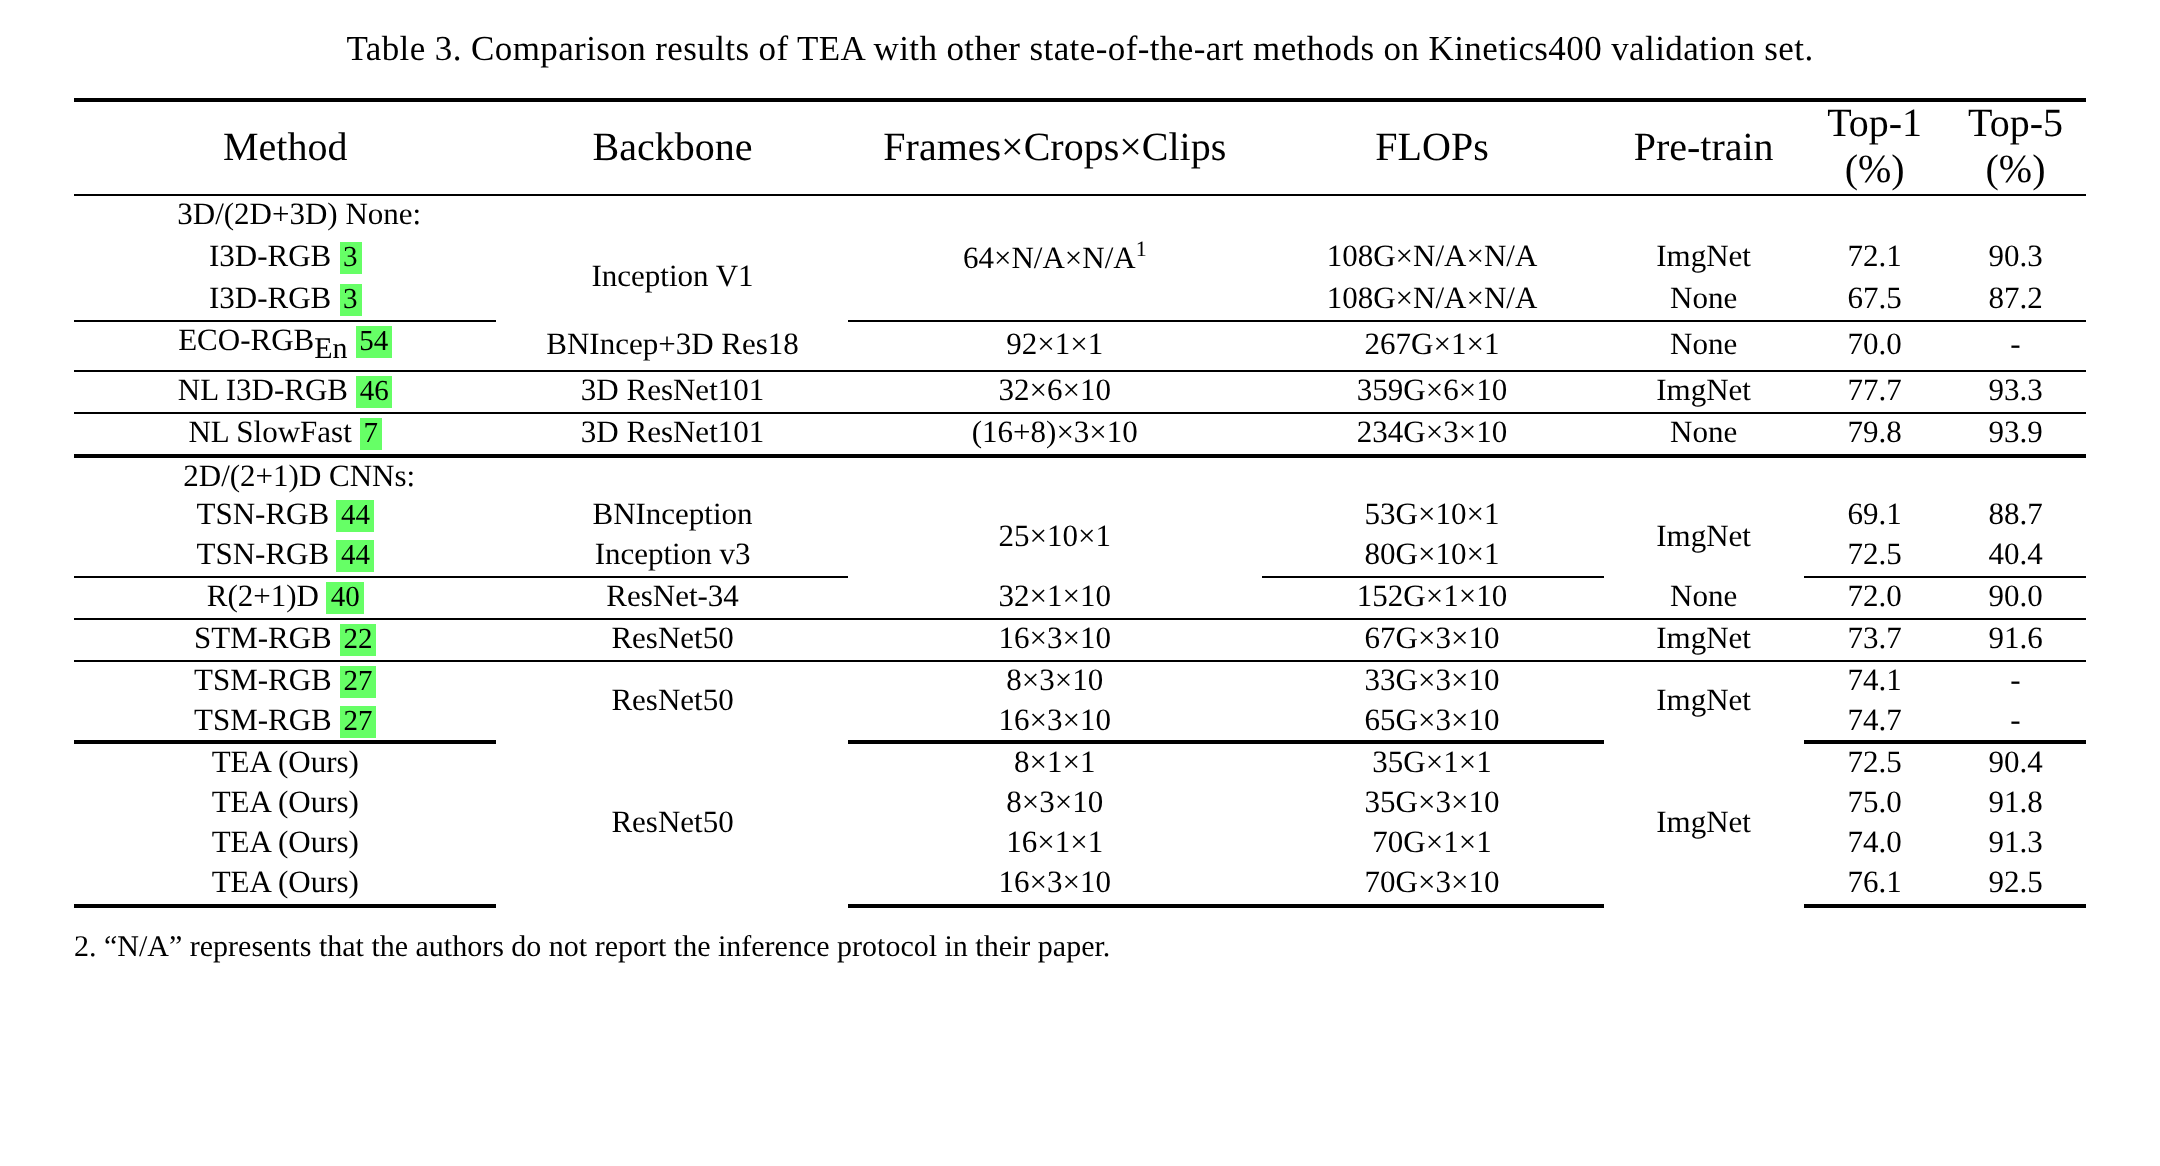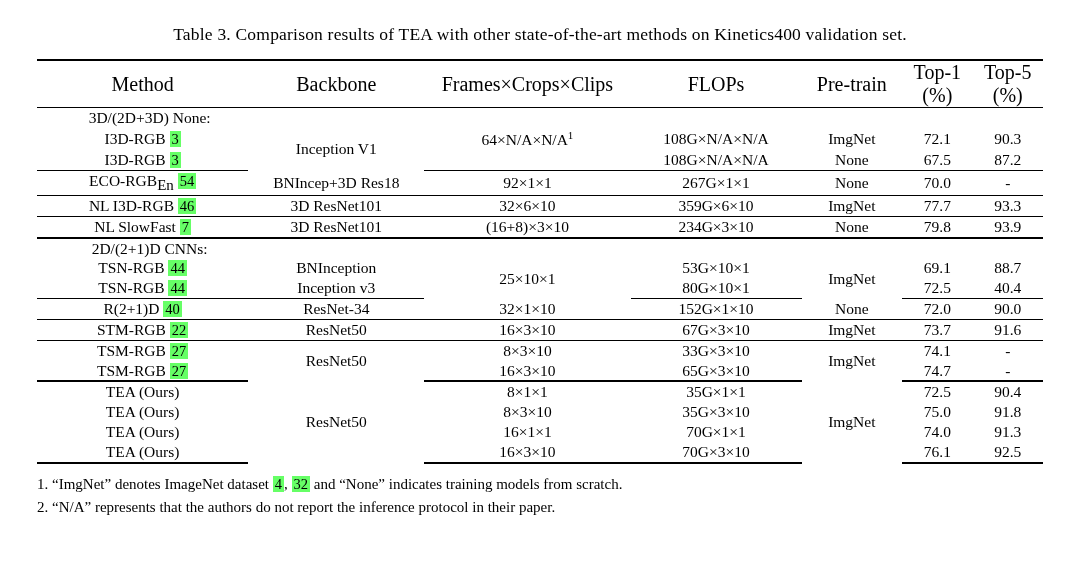--- a/index.html
+++ b/index.html
@@ -12,21 +12,21 @@
     height: 583px;
     font-family: "Liberation Serif", serif;
     color: #000000;
     overflow: hidden;
   }
   .page {
     position: relative;
     width: 1080px;
     height: 438px;
     box-sizing: border-box;
-    padding: 12px;
+    padding: 2px;
   }
   .caption {
     text-align: center;
     font-size: 17.5px;
     padding: 12px 40px 14px 40px;
     letter-spacing: 0.2px;
   }
   table.main {
     width: 1006px;
     margin: 0 auto;
@@ -260,22 +260,18 @@
         <td class="cell">70G×3×10</td>
         <td class="cell">76.1</td>
         <td class="cell">92.5</td>
       </tr>
 
     </tbody>
   </table>
 
   <div class="notes">
     <div>
-      <span>1.</span>
-      <span>“ImgNet” denotes ImageNet dataset </span><span class="ref">4</span><span>, </span><span class="ref">32</span><span> and “None” indicates training models from scratch.</span>
-    </div>
-    <div>
       <span>2.</span>
       <span>“N/A” represents that the authors do not report the inference protocol in their paper.</span>
     </div>
   </div>
 
 </div>
 
 </body></html>

